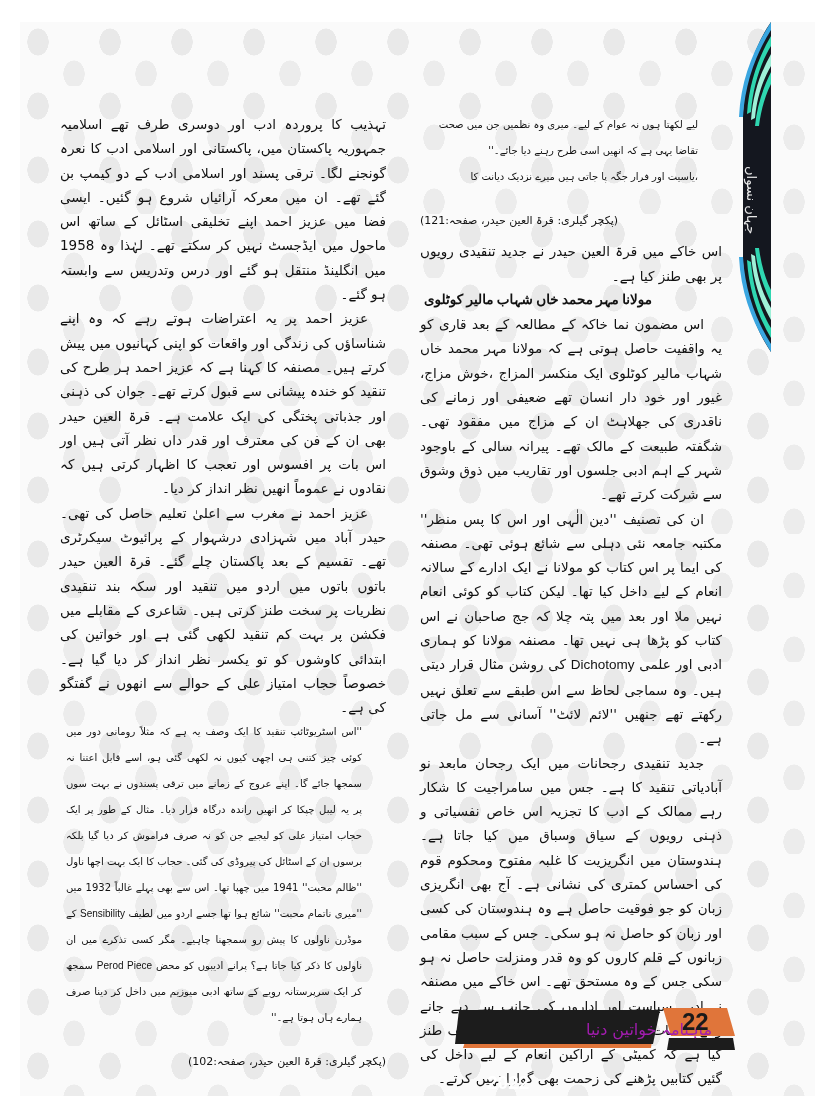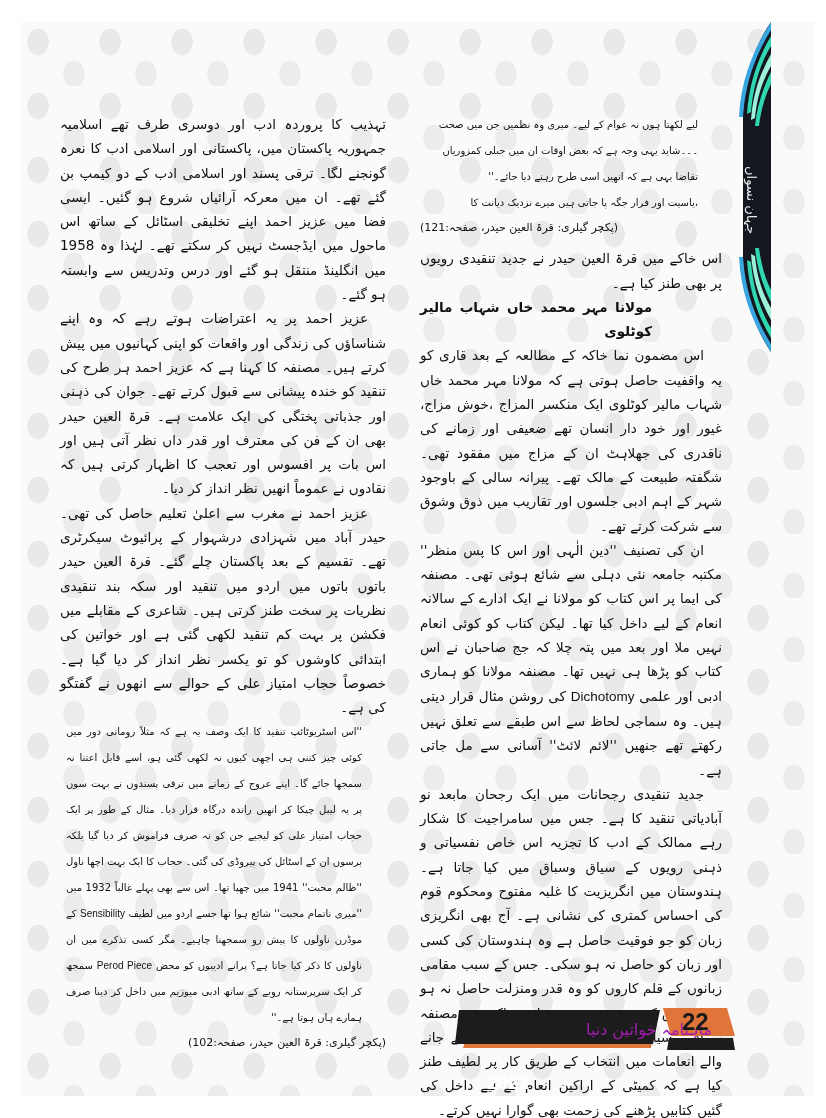--- a/index.html
+++ b/index.html
@@ -18,23 +18,23 @@
     color:#e8e8e8;font-size:13px;writing-mode:vertical-rl;text-align:center;
     display:flex;align-items:center;justify-content:center;}
   
   .col{position:absolute;direction:rtl;text-align:justify;font-size:13.5px;
        line-height:24.3px;}
   .col p{margin:0;}
   .col-right{left:420px;top:112px;width:302px;}
   .col-left{left:60px;top:112px;width:326px;}
   .indent{text-indent:18px;}
   .quote{padding-right:24px;padding-left:6px;font-size:10px;line-height:26px;}
-  .citation{font-size:11px;direction:rtl;text-align:left;margin:0 0 6px 0!important;}
+  .citation{font-size:11px;direction:rtl;text-align:left;margin:19px 0 6px 0!important;}
   .citation-l{text-align:right;}
-  .heading{font-weight:bold;padding-right:70px;}
+  .heading{font-weight:bold;padding-right:70px;font-family:Liberation Serif, serif;}
   .latin{direction:ltr;unicode-bidi:embed;font-family:"Liberation Sans",sans-serif;margin-top:40px;}
   
   .footer{position:absolute;left:455px;top:1008px;width:280px;height:42px;}
   .footer svg{position:absolute;left:0;top:0;width:100%;height:100%;}
   .footer-year{position:absolute;left:40px;top:1020px;font-weight:bold;color:#fff;
     font-family:"Liberation Sans",sans-serif;font-size:19px;}
   .footer-mag{position:absolute;left:148px;top:1023px;color:#a21caf;font-size:16px;direction:rtl;}
   .footer-page{position:absolute;left:218px;top:1012px;font-weight:bold;color:#1a1a1a;
     font-family:"Liberation Sans",sans-serif;font-size:24px;}
 </style>
@@ -54,21 +54,20 @@
     <path d="M36 316 C24 296 14 270 12 238 L16 240 C18 266 26 290 36 306 Z" fill="#2fd6b0"></path>
     <path d="M36 298 C26 280 18 260 16 232 L20 234 C22 256 28 272 36 286 Z" fill="#9ff0d8"></path>
     <path d="M36 280 C28 264 22 246 20 226 L24 226 C26 242 30 256 36 268 Z" fill="#2fd6b0"></path>
   </svg>
 </div>
 <div class="side-label">جہان نسواں</div>
 
 <div class="col col-right">
   <div class="quote">
     <p>لیے لکھتا ہوں نہ عوام کے لیے۔ میری وہ نظمیں جن میں صحت</p>
-    <p>۔۔۔شاید یہی وجہ ہے کہ بعض اوقات ان میں جبلی کمزوریاں</p>
     <p>تقاضا یہی ہے کہ انھیں اسی طرح رہنے دیا جائے۔''</p>
     <p>،یاسیت اور فرار جگہ پا جاتی ہیں میرے نزدیک دیانت کا</p>
   </div>
   <p class="citation">(پکچر گیلری: قرۃ العین حیدر، صفحہ:121)</p>
   <p>اس خاکے میں قرۃ العین حیدر نے جدید تنقیدی رویوں پر بھی طنز کیا ہے۔</p>
   <p class="heading">مولانا مہر محمد خاں شہاب مالیر کوٹلوی</p>
   <p class="indent">اس مضمون نما خاکہ کے مطالعہ کے بعد قاری کو یہ واقفیت حاصل ہوتی ہے کہ مولانا مہر محمد خاں شہاب مالیر کوٹلوی ایک منکسر المزاج ،خوش مزاج، غیور اور خود دار انسان تھے ضعیفی اور زمانے کی ناقدری کی جھلاہٹ ان کے مزاج میں مفقود تھی۔ شگفتہ طبیعت کے مالک تھے۔ پیرانہ سالی کے باوجود شہر کے اہم ادبی جلسوں اور تقاریب میں ذوق وشوق سے شرکت کرتے تھے۔</p>
   <p class="indent"><span>ان کی تصنیف ''دین الٰہی اور اس کا پس منظر'' مکتبہ جامعہ نئی دہلی سے شائع ہوئی تھی۔ مصنفہ کی ایما پر اس کتاب کو مولانا نے ایک ادارے کے سالانہ انعام کے لیے داخل کیا تھا۔ لیکن کتاب کو کوئی انعام نہیں ملا اور بعد میں پتہ چلا کہ جج صاحبان نے اس کتاب کو پڑھا ہی نہیں تھا۔ مصنفہ مولانا کو ہماری ادبی اور علمی</span> <span class="latin">Dichotomy</span> <span>کی روشن مثال قرار دیتی ہیں۔ وہ سماجی لحاظ سے اس طبقے سے تعلق نہیں رکھتے تھے جنھیں ''لائم لائٹ'' آسانی سے مل جاتی ہے۔</span></p>
   <p class="indent">جدید تنقیدی رجحانات میں ایک رجحان مابعد نو آبادیاتی تنقید کا ہے۔ جس میں سامراجیت کا شکار رہے ممالک کے ادب کا تجزیہ اس خاص نفسیاتی و ذہنی رویوں کے سیاق وسباق میں کیا جاتا ہے۔ ہندوستان میں انگریزیت کا غلبہ مفتوح ومحکوم قوم کی احساس کمتری کی نشانی ہے۔ آج بھی انگریزی زبان کو جو فوقیت حاصل ہے وہ ہندوستان کی کسی اور زبان کو حاصل نہ ہو سکی۔ جس کے سبب مقامی زبانوں کے قلم کاروں کو وہ قدر ومنزلت حاصل نہ ہو سکی جس کے وہ مستحق تھے۔ اس خاکے میں مصنفہ نے ادبی سیاست اور اداروں کی جانب سے دیے جانے والے انعامات میں انتخاب کے طریق کار پر لطیف طنز کیا ہے کہ کمیٹی کے اراکین انعام کے لیے داخل کی گئیں کتابیں پڑھنے کی زحمت بھی گوارا نہیں کرتے۔</p>
 

